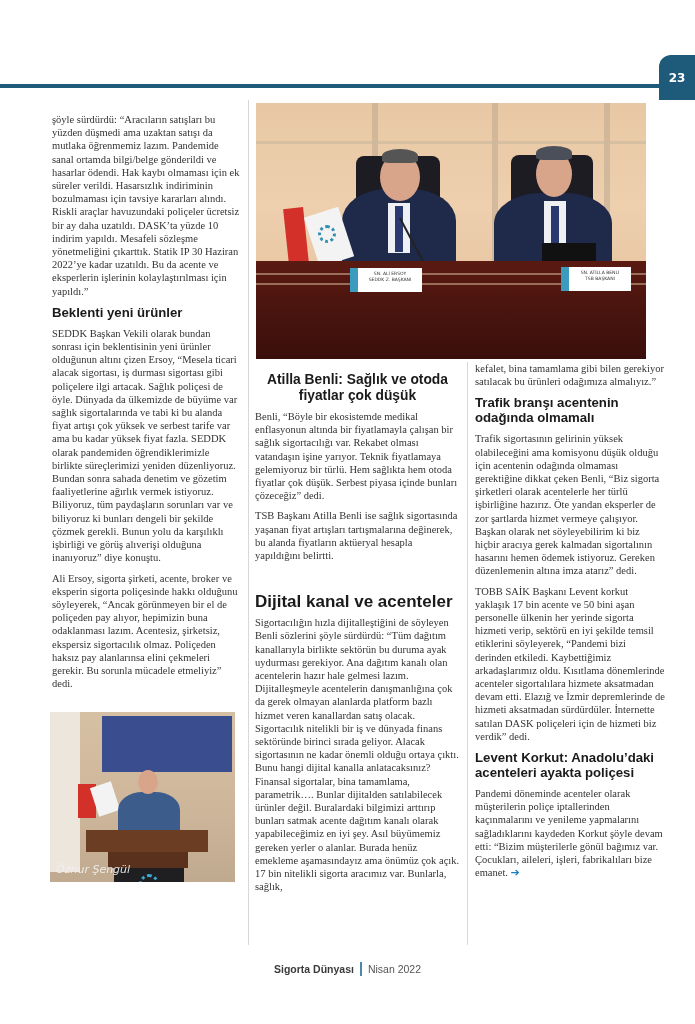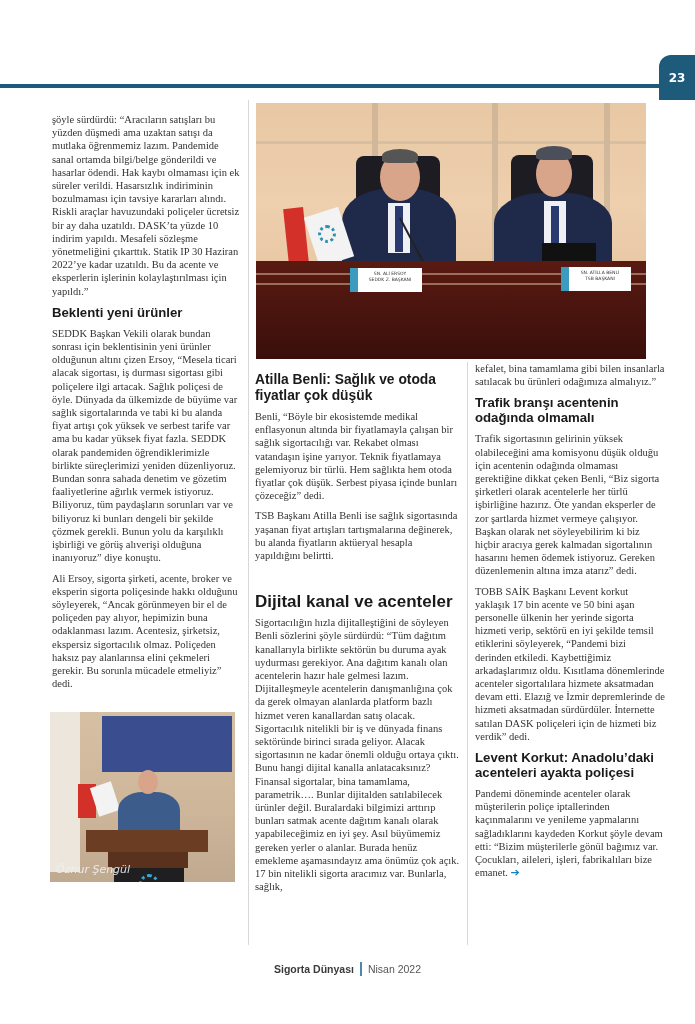--- a/index.html
+++ b/index.html
@@ -122,29 +122,29 @@
     <div>SN. ALİ ERSOY</div>
     <div>SEDDK Z. BAŞKANI</div>
   </div>
   <div class="nameplate" style="left:305px; top:164px; width:70px; height:24px;">
     <div>SN. ATİLLA BENLİ</div>
     <div>TSB BAŞKANI</div>
   </div>
 </div>
 
 <div class="col col2" style="top:368px;">
-  <h2 class="sub" style="font-size:13.8px; line-height:15.5px;">Atilla Benli: Sağlık ve otoda fiyatlar çok düşük</h2>
+  <h2 class="sub" style="font-size:13.8px; line-height:15.5px;text-align:center;">Atilla Benli: Sağlık ve otoda fiyatlar çok düşük</h2>
   <p class="body">Benli, “Böyle bir ekosistemde medikal enflasyonun altında bir fiyatlamayla çalışan bir sağlık sigortacılığı var. Rekabet olması vatandaşın işine yarıyor. Teknik fiyatlamaya gelemiyoruz bir türlü. Hem sağlıkta hem otoda fiyatlar çok düşük. Serbest piyasa içinde bunları çözeceğiz” dedi.</p>
   <p class="body">TSB Başkanı Atilla Benli ise sağlık sigortasında yaşanan fiyat artışları tartışmalarına değinerek, bu alanda fiyatların aktüeryal hesapla yapıldığını belirtti.</p>
   <h2 class="sub" style="font-size:17px;margin-top:32px;">Dijital kanal ve acenteler</h2>
   <p class="body">Sigortacılığın hızla dijitalleştiğini de söyleyen Benli sözlerini şöyle sürdürdü: “Tüm dağıtım kanallarıyla birlikte sektörün bu duruma ayak uydurması gerekiyor. Ana dağıtım kanalı olan acentelerin hazır hale gelmesi lazım. Dijitalleşmeyle acentelerin danışmanlığına çok da gerek olmayan alanlarda platform bazlı hizmet veren kanallardan satış olacak. Sigortacılık nitelikli bir iş ve dünyada finans sektöründe birinci sırada geliyor. Alacak sigortasının ne kadar önemli olduğu ortaya çıktı. Bunu hangi dijital kanalla anlatacaksınız? Finansal sigortalar, bina tamamlama, parametrik…. Bunlar dijitalden satılabilecek ürünler değil. Buralardaki bilgimizi arttırıp bunları satmak acente dağıtım kanalı olarak yapabileceğimiz en iyi şey. Asıl büyümemiz gereken yerler o alanlar. Burada henüz emekleme aşamasındayız ama önümüz çok açık. 17 bin nitelikli sigorta aracımız var. Bunlarla, sağlık,</p>
 </div>
 
 <div class="col col3" style="top:362px;">
-  <p class="body">kefalet, bina tamamlama gibi bilen insanlarla satılacak bu ürünleri odağımıza almalıyız.”</p>
+  <p class="body">kefalet, bina tamamlama gibi bilen gerekiyor satılacak bu ürünleri odağımıza almalıyız.”</p>
   <h2 class="sub">Trafik branşı acentenin odağında olmamalı</h2>
   <p class="body">Trafik sigortasının gelirinin yüksek olabileceğini ama komisyonu düşük olduğu için acentenin odağında olmaması gerektiğine dikkat çeken Benli, “Biz sigorta şirketleri olarak acentelerle her türlü işbirliğine hazırız. Öte yandan eksperler de zor şartlarda hizmet vermeye çalışıyor. Başkan olarak net söyleyebilirim ki biz hiçbir aracıya gerek kalmadan sigortalının hasarını hemen ödemek istiyoruz. Gereken düzenlemenin altına imza atarız” dedi.</p>
   <p class="body">TOBB SAİK Başkanı Levent korkut yaklaşık 17 bin acente ve 50 bini aşan personelle ülkenin her yerinde sigorta hizmeti verip, sektörü en iyi şekilde temsil etiklerini söyleyerek, “Pandemi bizi derinden etkiledi. Kaybettiğimiz arkadaşlarımız oldu. Kısıtlama dönemlerinde acenteler sigortalılara hizmete aksatmadan devam etti. Elazığ ve İzmir depremlerinde de hizmeti aksatmadan sürdürdüler. İnternette satılan DASK poliçeleri için de hizmeti biz verdik” dedi.</p>
   <h2 class="sub">Levent Korkut: Anadolu’daki acenteleri ayakta poliçesi</h2>
   <p class="body">
     <span>Pandemi döneminde acenteler olarak müşterilerin poliçe iptallerinden kaçınmalarını ve yenileme yapmalarını sağladıklarını kaydeden Korkut şöyle devam etti: “Bizim müşterilerle gönül bağımız var. Çocukları, aileleri, işleri, fabrikalıları bize emanet.</span>
     <span class="arrow">➔</span>
   </p>
 </div>
 

